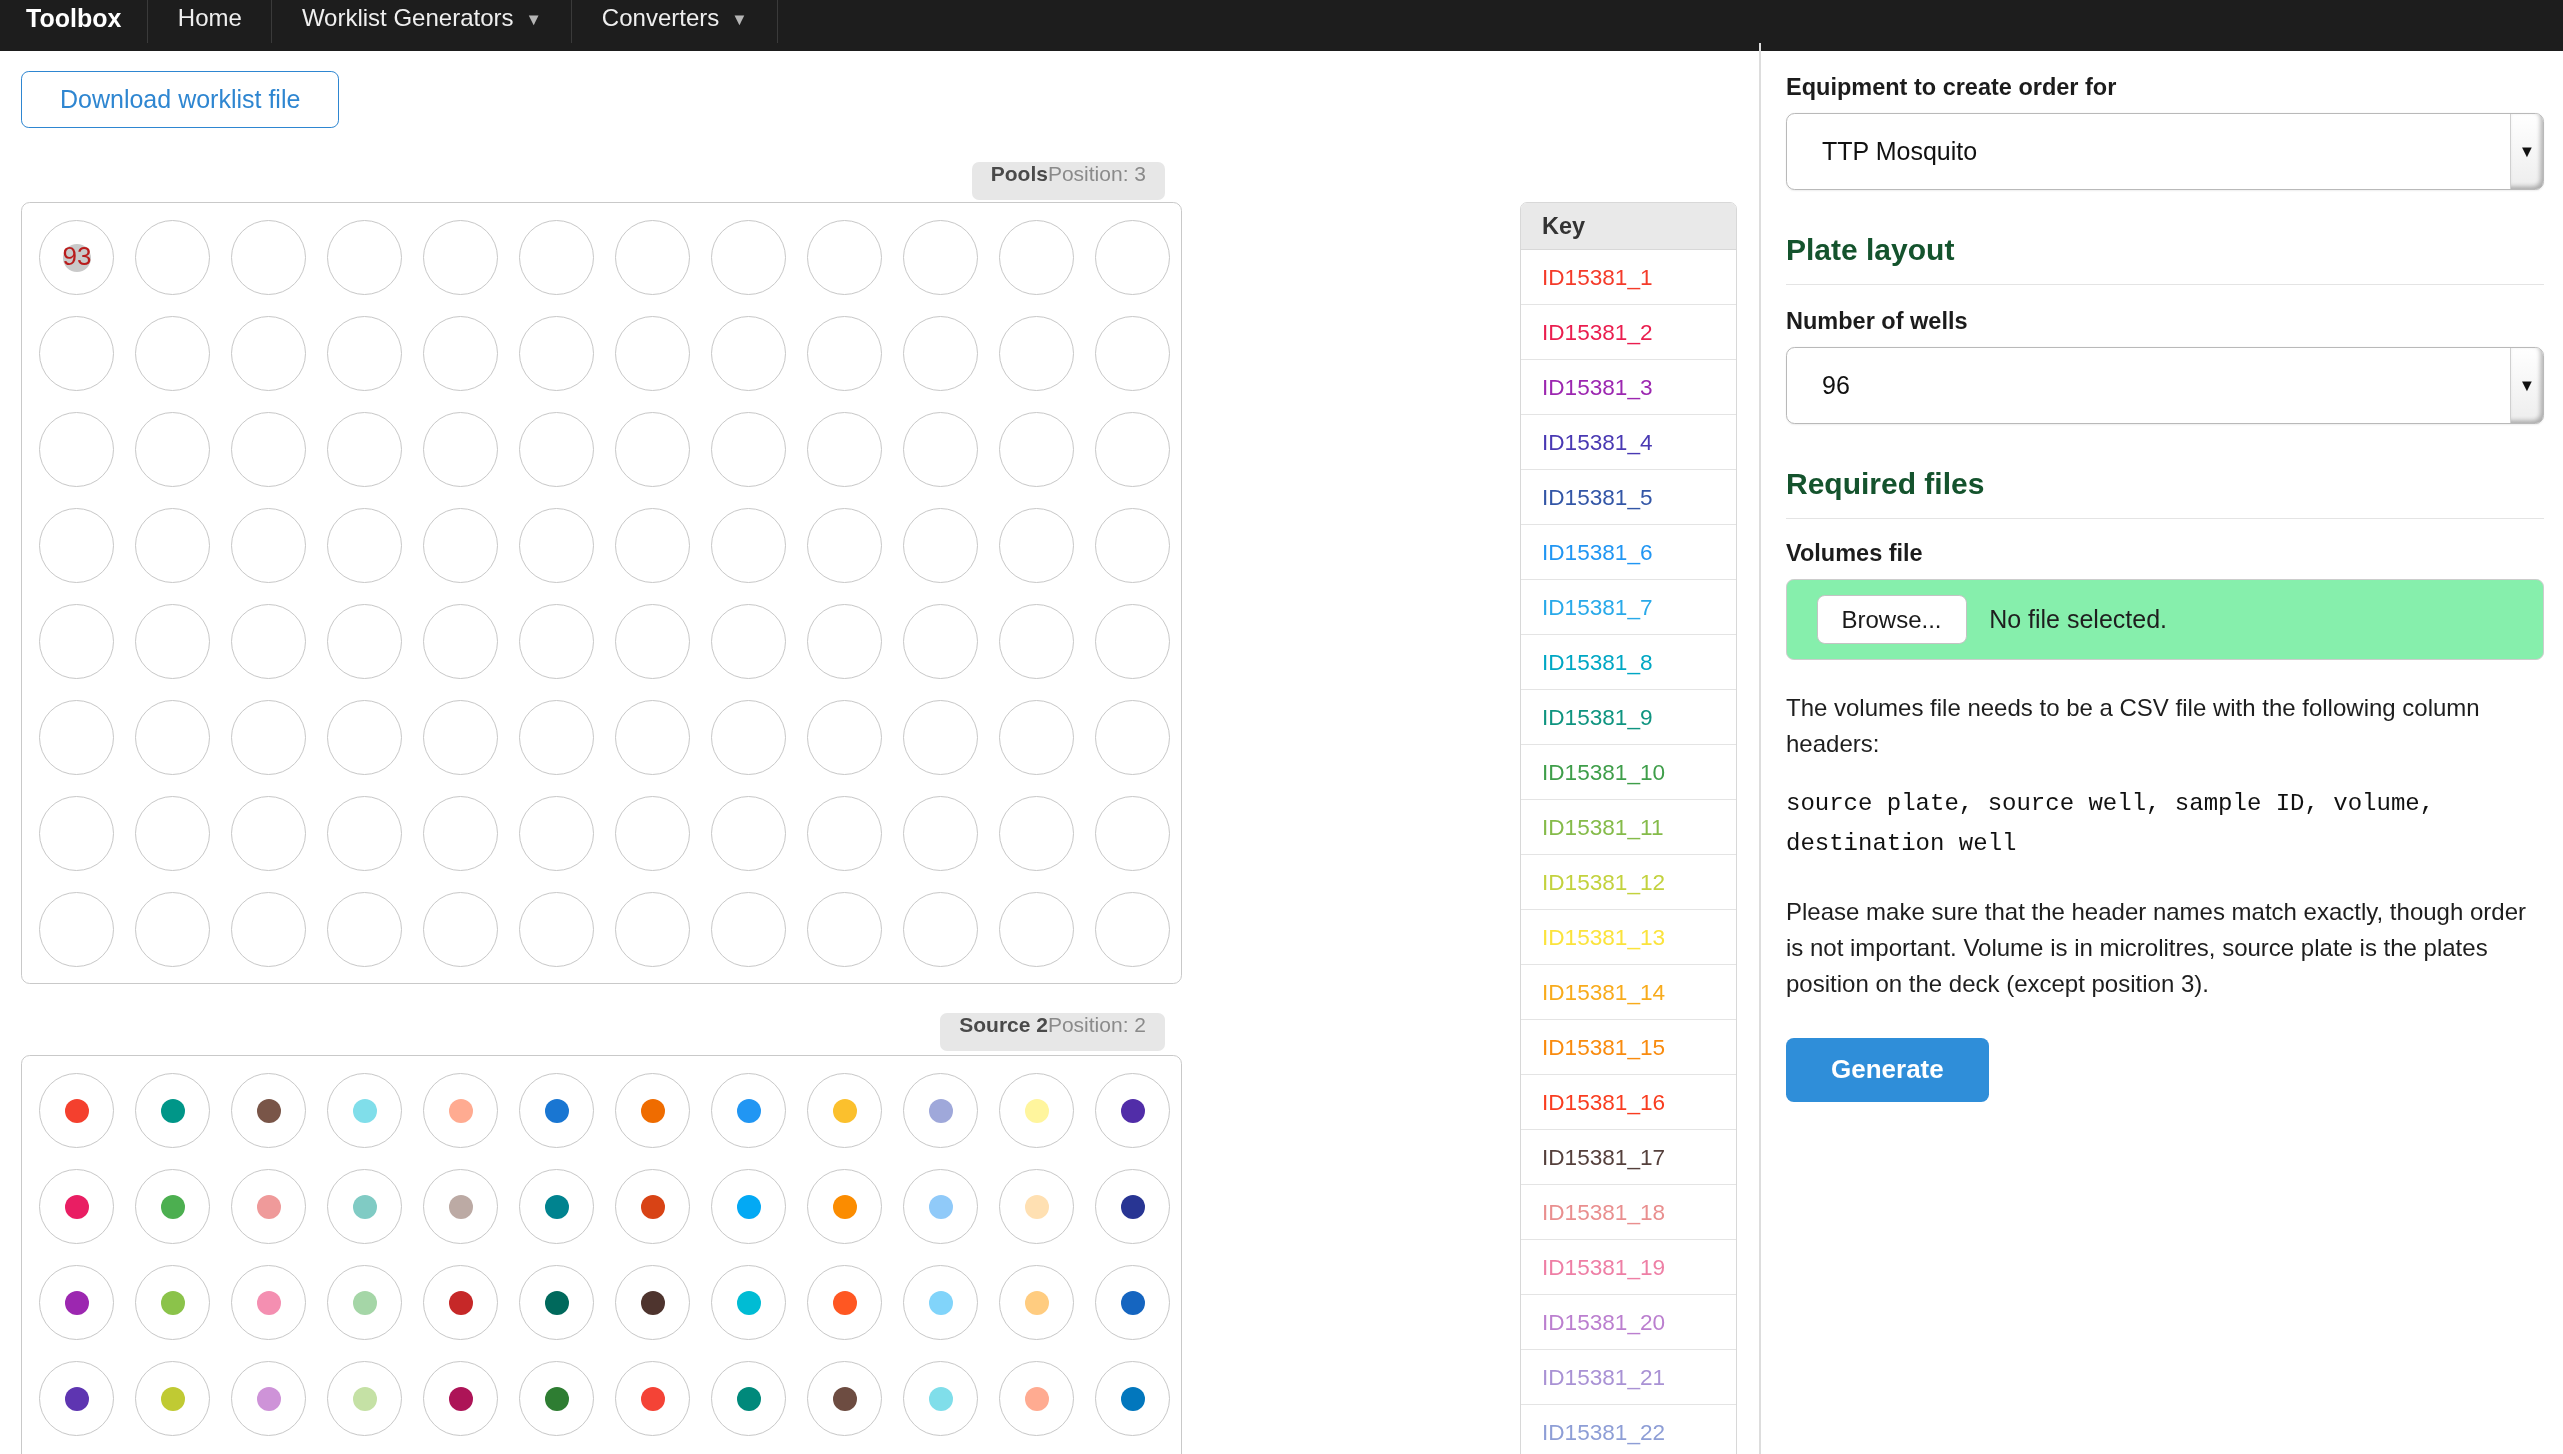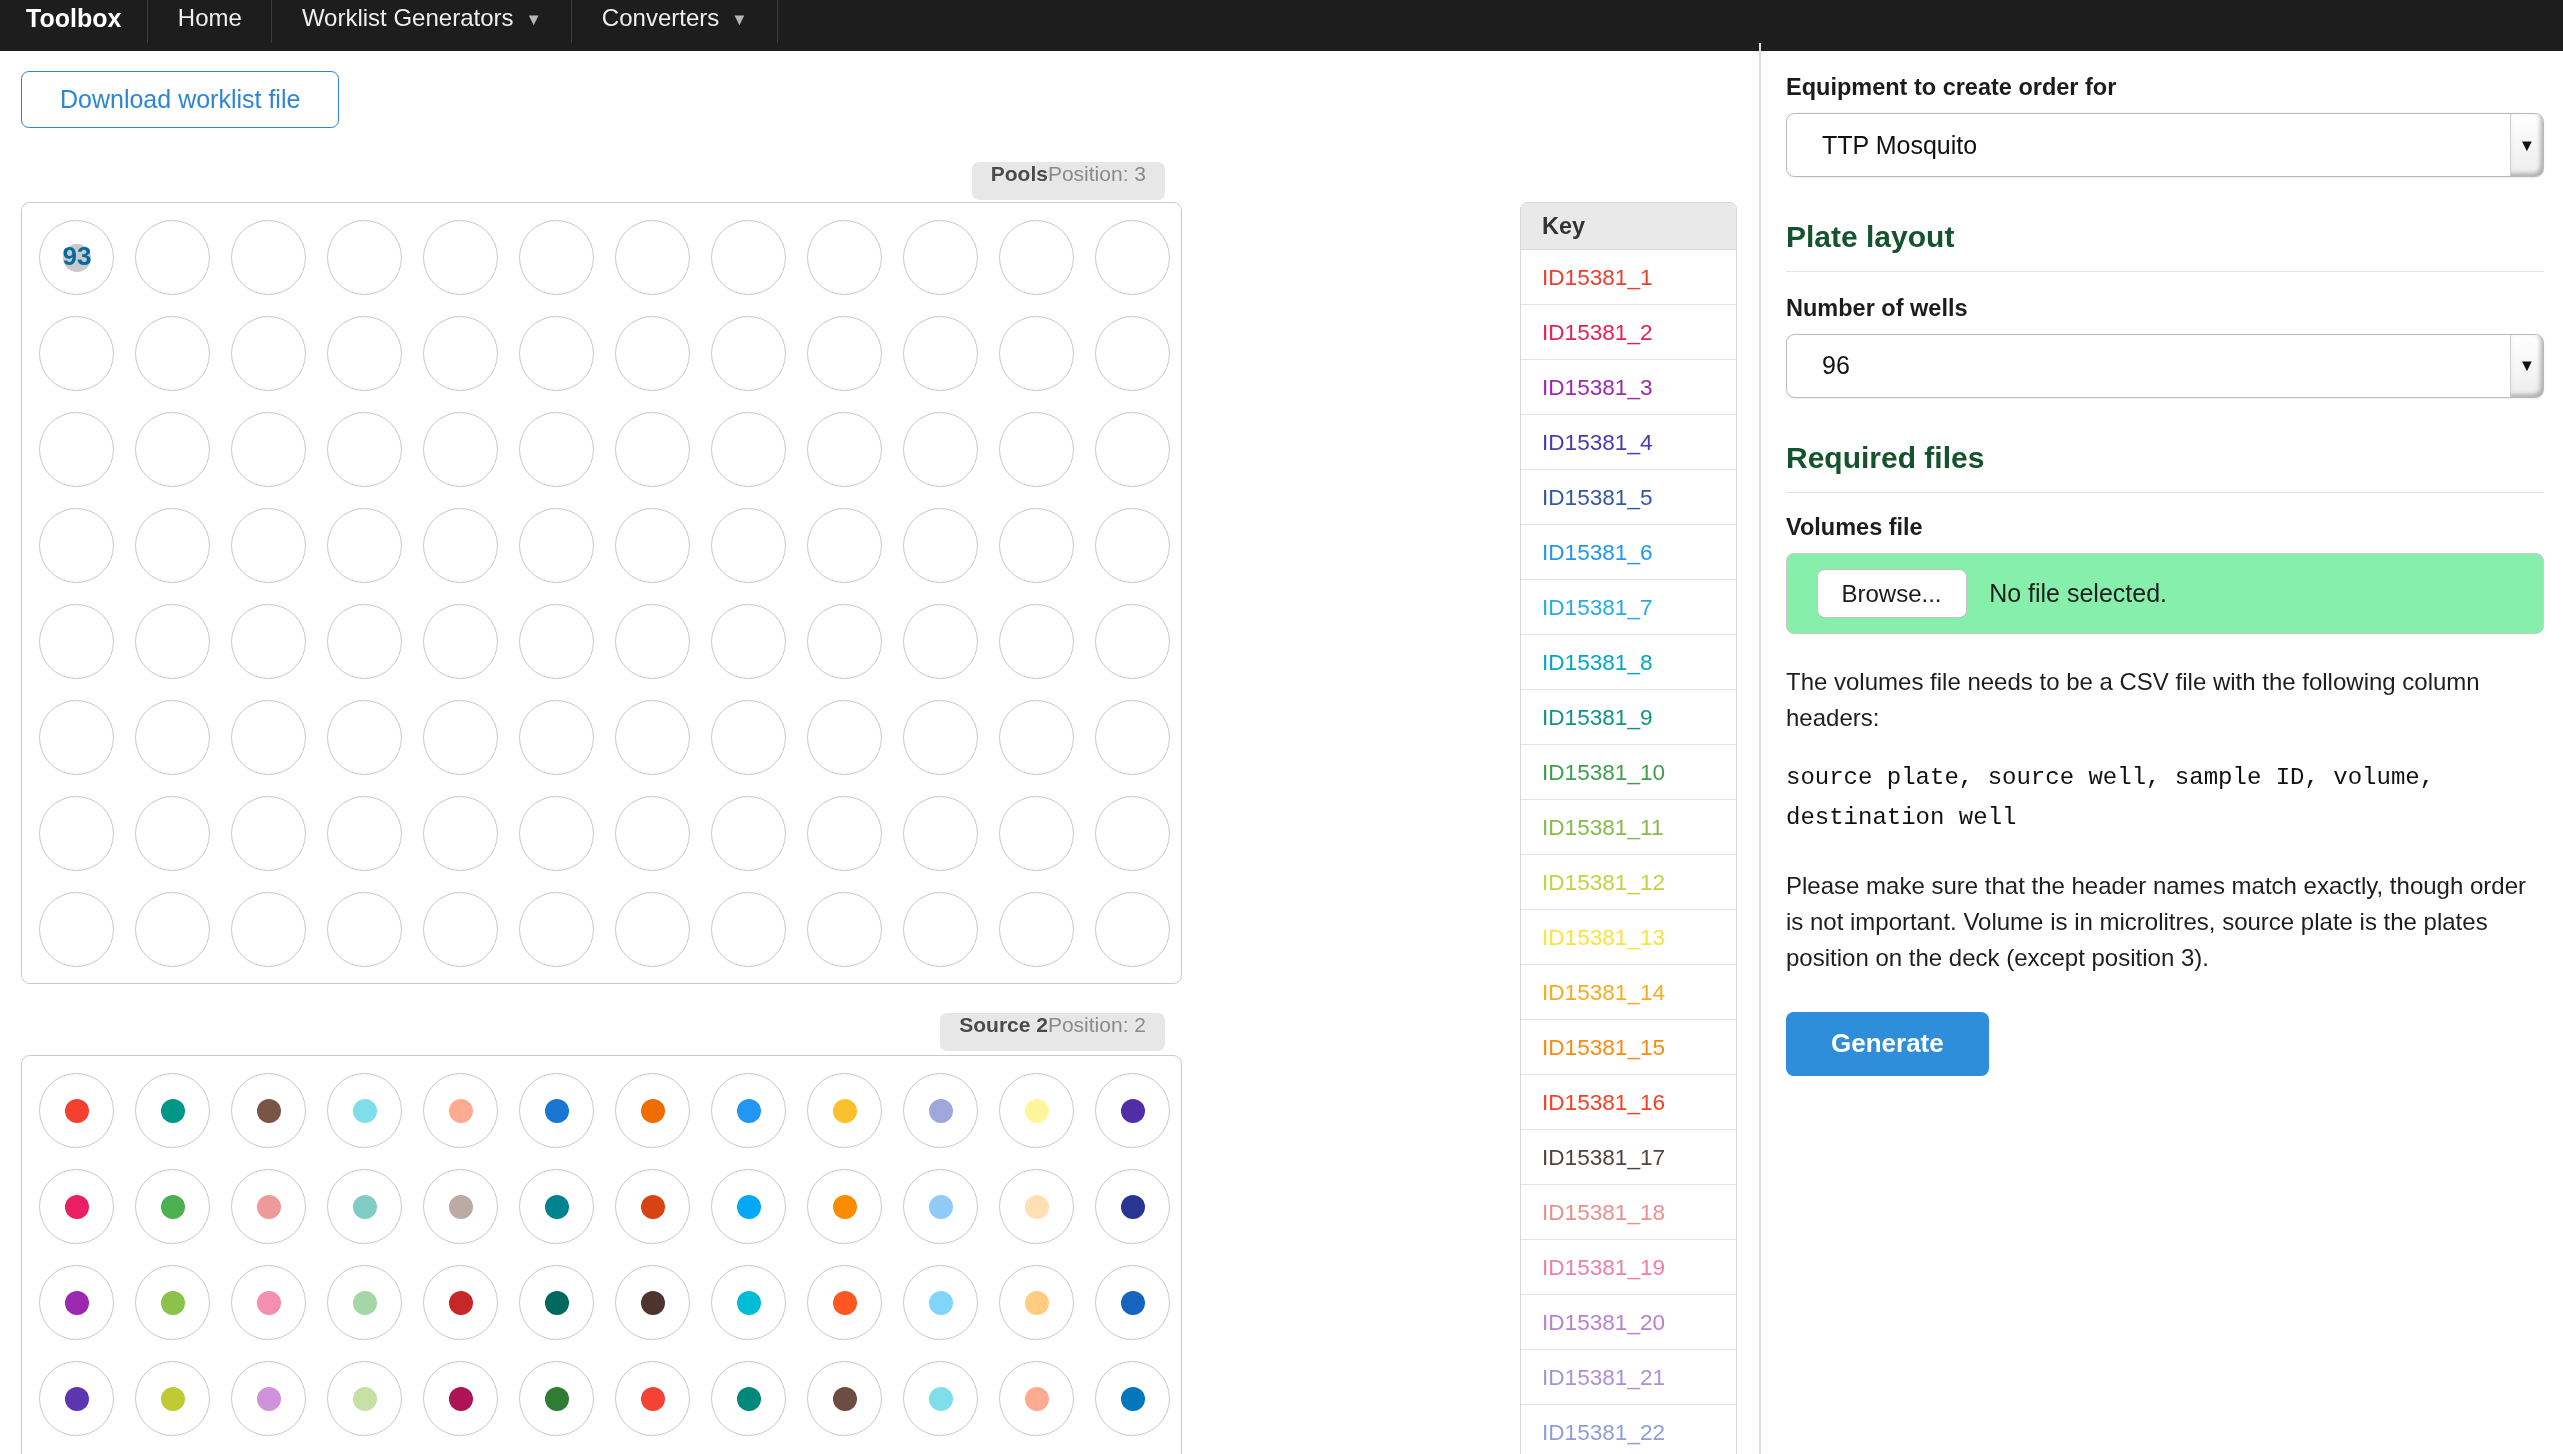--- a/index.html
+++ b/index.html
@@ -64,21 +64,21 @@
   .well {
     width: 75px; height: 75px; border: 1.7px solid #c8c8c8;
     border-radius: 50%; position: relative; background: #fff;
   }
   .pool-dot {
     position: absolute; left: 50%; top: 50%; transform: translate(-50%,-50%);
     width: 28px; height: 28px; border-radius: 50%; background: #c9c9c9;
   }
   .pool-count {
     position: absolute; left: 50%; top: 50%; transform: translate(-50%,-54%);
-    font-weight: bold; font-size: 26px; color: #0369a1;
+    font-weight: normal; font-size: 26px; color: #b91c1c;
   }
   .sample-dot {
     position: absolute; left: 50%; top: 50%; transform: translate(-50%,-50%);
     width: 24px; height: 24px; border-radius: 50%;
   }
 
   
   .key-table {
     position: absolute; left: 1520px; top: 202px; width: 217px;
     border: 1.7px solid #d8d8d8; border-radius: 7px 7px 0 0;
@@ -99,21 +99,21 @@
   .v-divider {
     position: absolute; left: 1759px; top: 43px; width: 1.7px; height: 1411px;
     background: #dddddd;
   }
   .panel {
     position: absolute; left: 1786px; top: 43px; width: 758px;
   }
   .field-label { font-size: 23.5px; font-weight: bold; color: #1c1c1c; }
   .lbl-equipment { margin-top: 31px; }
   .select-box {
-    margin-top: 12px; position: relative; height: 64px; background: #fff;
+    margin-top: 12px; position: relative; height: 77px; background: #fff;
     border: 1.7px solid #b9b9b9; border-radius: 8.7px;
     display: flex; align-items: center; padding-left: 35px;
     font-size: 25px; color: #111; cursor: pointer;
     box-shadow: 0 0.9px 1.7px rgba(0,0,0,0.07);
   }
   .select-strip {
     position: absolute; top: 0; right: 0; bottom: 0; width: 33px;
     display: flex; align-items: center; justify-content: center;
     border-left: 0.9px solid #d0d0d0; border-radius: 0 7px 7px 0;
     background: linear-gradient(#ffffff, #ededed);

